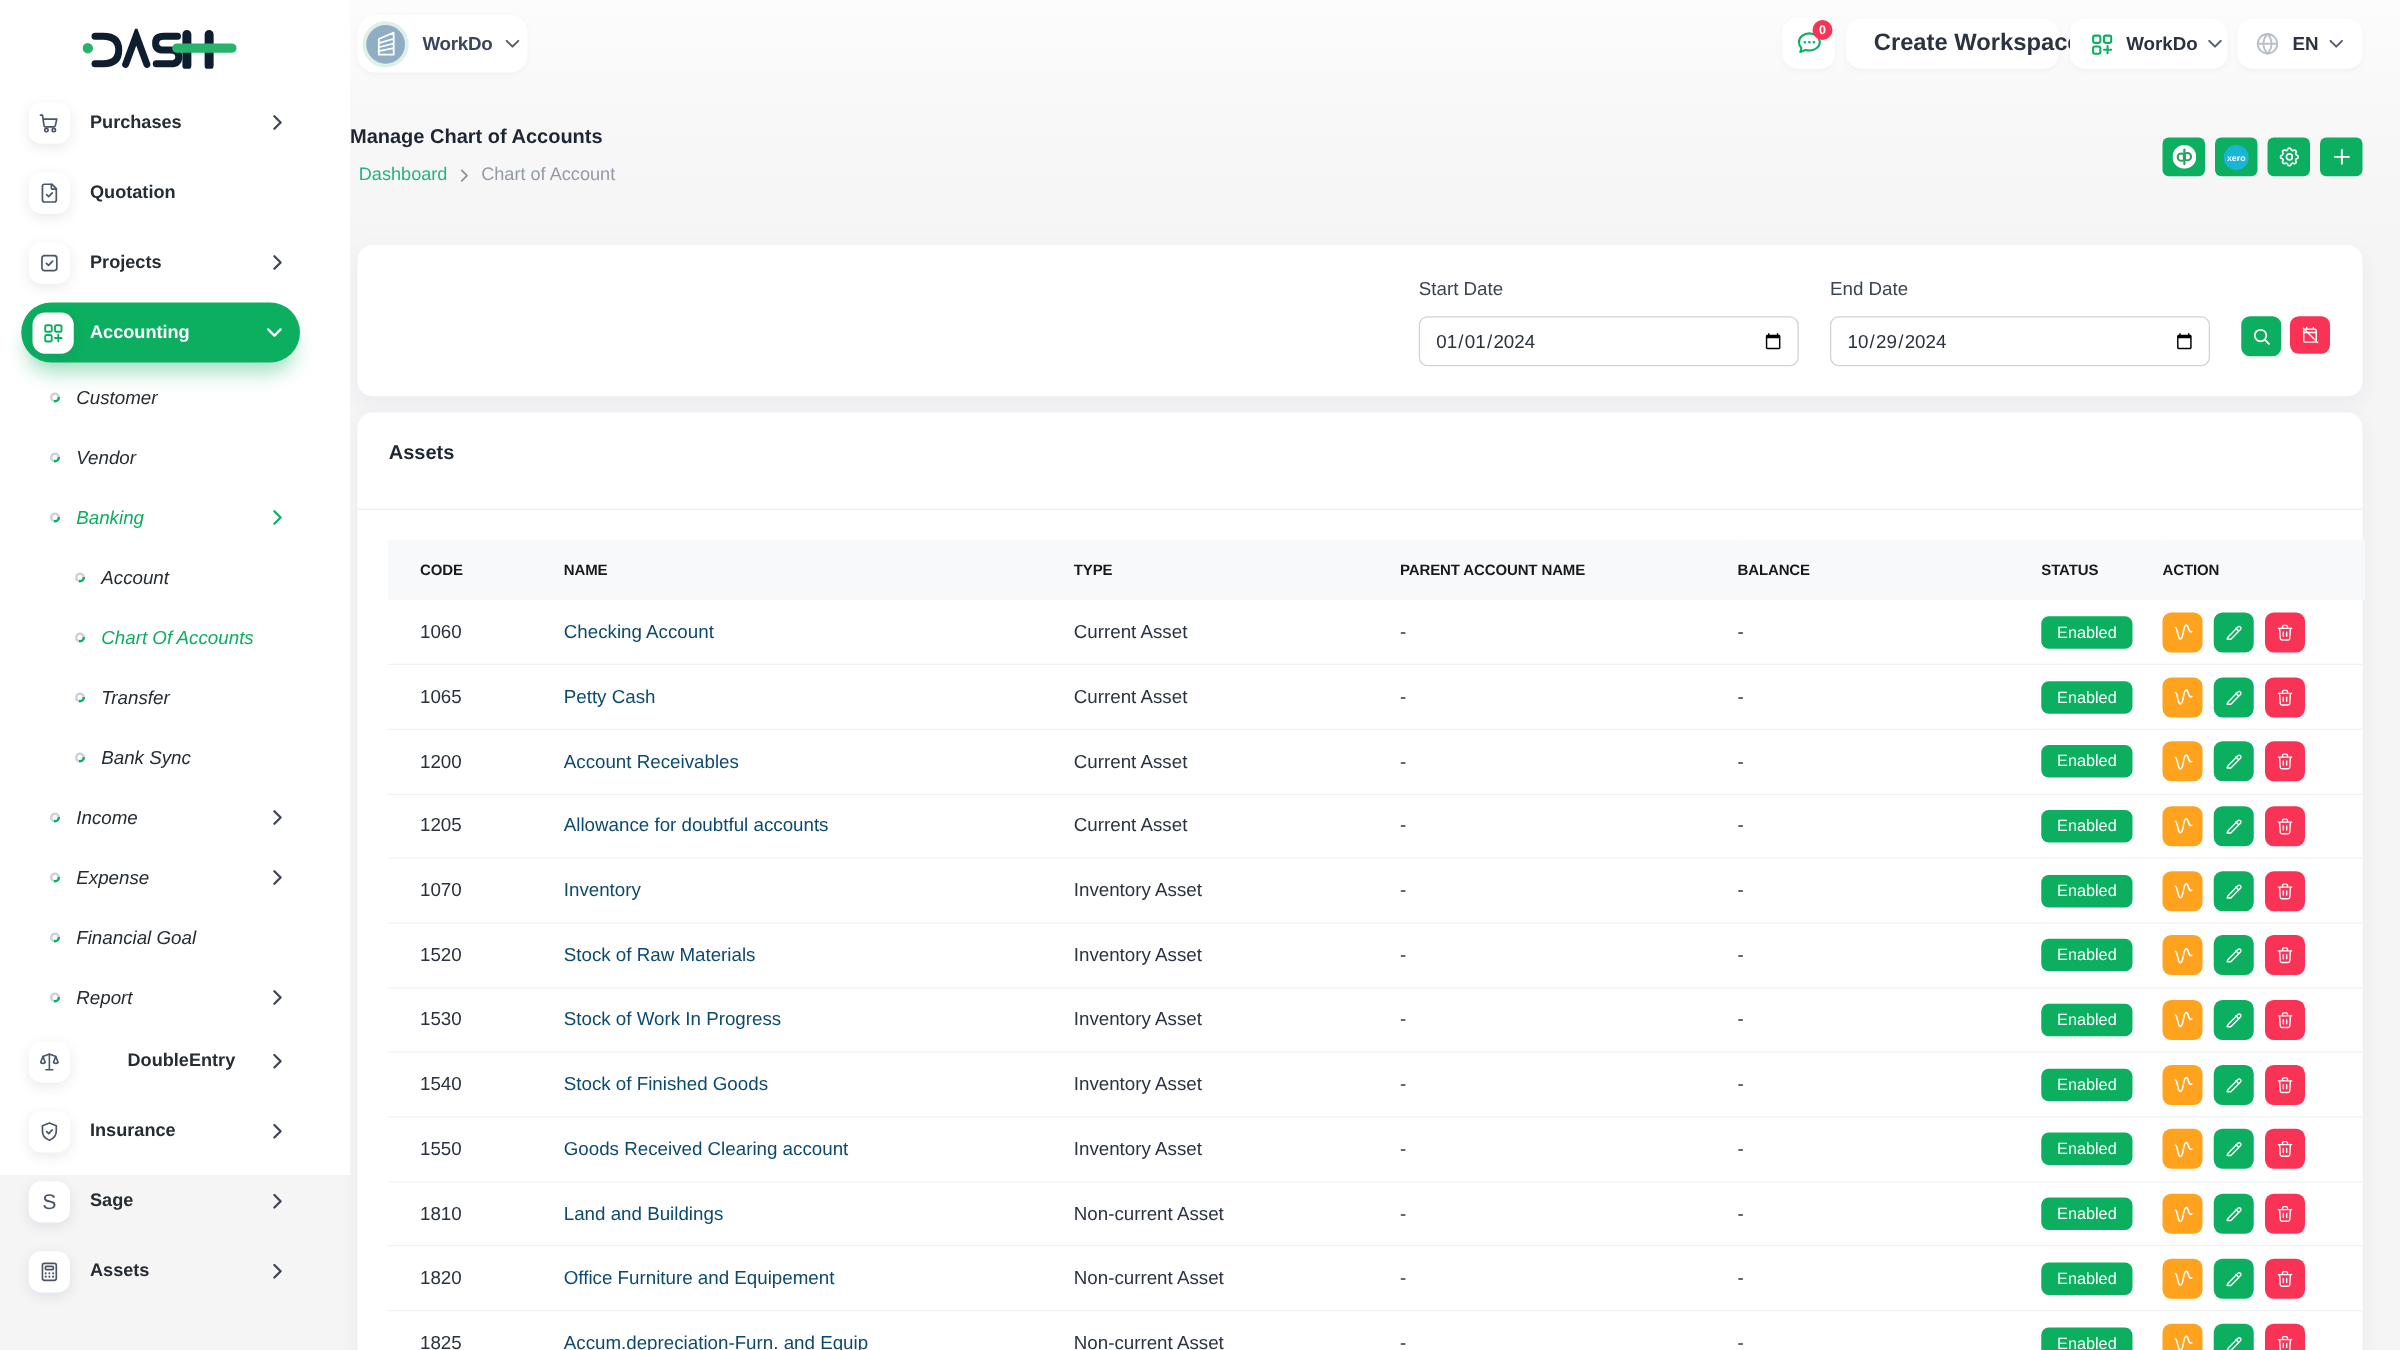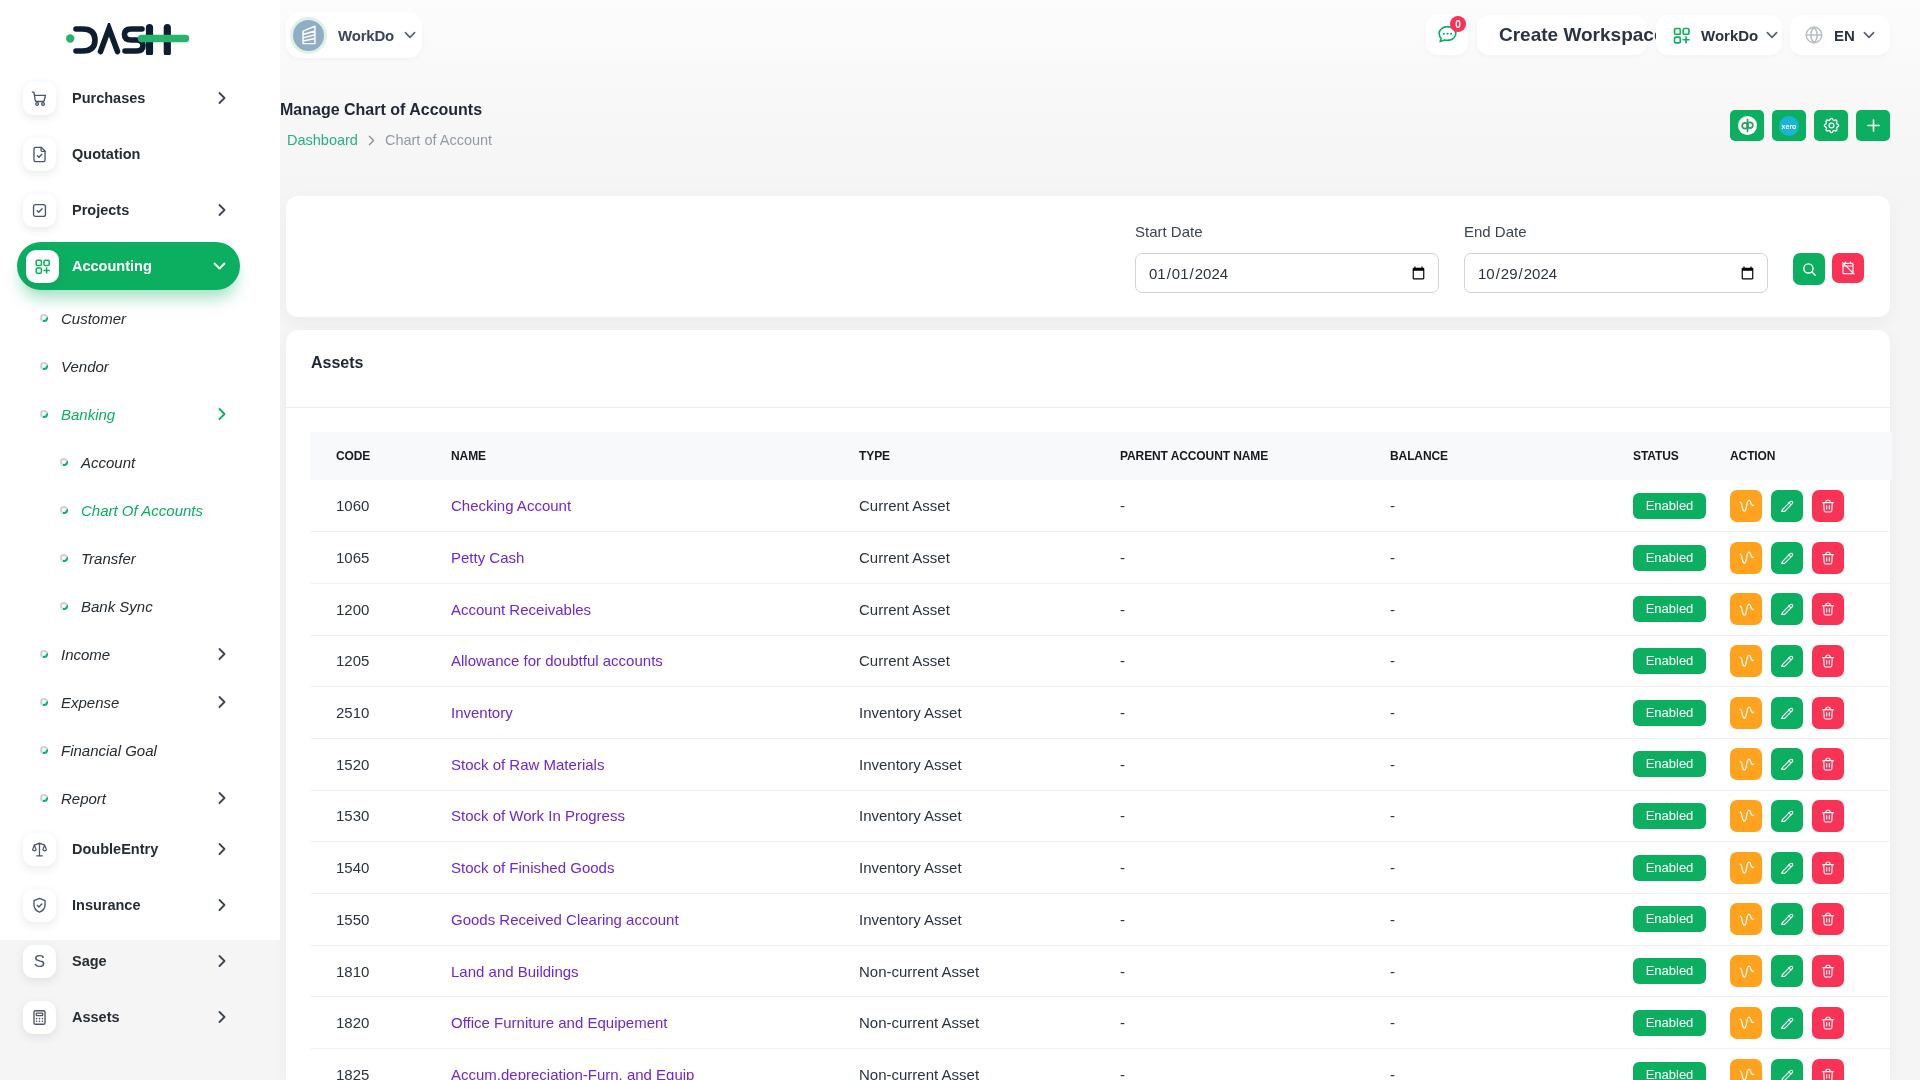--- a/index.html
+++ b/index.html
@@ -48,21 +48,21 @@
 .flabel { position:absolute; top:27px; font-size:15px; color:#3c4450; }
 .dinput { position:absolute; top:57px; height:40px; width:304px; border:1px solid #ced4da; border-radius:7px; font-family:"Liberation Sans",sans-serif; font-size:15px; color:#2b3340; padding:0 10px 0 12px; background:#fff; }
 .sbtn { position:absolute; width:32px; height:32px; border-radius:7px; display:flex; align-items:center; justify-content:center; }
 .acard { left:6px; top:330px; width:1604px; height:760px; }
 .ctitle { position:absolute; left:25px; top:24px; font-size:16px; font-weight:700; color:#1f2633; }
 .cdiv { position:absolute; left:0; right:0; top:77px; height:1px; background:#ebedf0; }
 table { position:absolute; left:24px; top:102px; width:1556px; border-collapse:collapse; table-layout:fixed; }
 th { background:#f8f9fb; font-size:12px; font-weight:700; color:#16191d; text-align:left; height:48px; padding:0; letter-spacing:-0.1px; }
 td { font-size:15px; color:#2b3340; height:51.7px; padding:0; border-top:1px solid #eff1f4; }
 tr.r1 td { border-top:none; }
-td.name a { color:#6d28d9; text-decoration:none; }
+td.name a { color:#0c4a6e; text-decoration:none; }
 th.c1,td.c1 { padding-left:26px; }
 .ebadge { display:inline-block; background:#0CAF60; color:#fff; font-size:13px; font-weight:400; border-radius:6px; width:73px; height:26px; line-height:26px; text-align:center; }
 .abtns { display:flex; gap:9px; }
 .abtn { width:32px; height:32px; border-radius:7px; display:flex; align-items:center; justify-content:center; }
 .o { background:#FFA21D; } .g { background:#0CAF60; } .p { background:#F93356; }
 </style>
 </head>
 <body>
 <aside class="sidebar">
   <div class="logo"><svg width="124" height="32" viewBox="0 0 124 32" fill="none">
@@ -190,21 +190,21 @@
 <div class="si">
           <span class="dot"></span>
           <span class="txt">Report</span>
           <span class="chev">
             <svg width="8" height="13" viewBox="0 0 8 13" fill="none" stroke="#3E4552" stroke-width="1.8" stroke-linecap="round" stroke-linejoin="round">
               <path d="M1.5 1.5l5 5-5 5"></path>
             </svg>
           </span>
         </div>
 </div>
-<div class="mi" style="margin-top:3px;">
+<div class="mi" style="margin-top:3px;gap:30px;">
         <span class="ibox">
           <svg width="19" height="19" viewBox="0 0 24 24" fill="none" stroke="#4A5568" stroke-width="1.6" stroke-linecap="round" stroke-linejoin="round">
             <path d="M12 4v16M8.5 20h7M5.5 6.5L12 4l6.5 2.5"></path>
             <path d="M5.5 6.5L3.2 12.5a3 3 0 0 0 4.6 0z"></path>
             <path d="M18.5 6.5l-2.3 6a3 3 0 0 0 4.6 0z"></path>
           </svg>
         </span>
         <span class="txt">DoubleEntry</span>
         <span class="chev">
           <svg width="8" height="13" viewBox="0 0 8 13" fill="none" stroke="#3E4552" stroke-width="1.8" stroke-linecap="round" stroke-linejoin="round">
@@ -496,21 +496,21 @@
                 <span class="abtn p">
                   <svg width="16" height="16" viewBox="0 0 24 24" fill="none" stroke="#fff" stroke-width="1.7" stroke-linecap="round" stroke-linejoin="round">
                     <path d="M4 7h16M9 7V5a1.6 1.6 0 0 1 1.6-1.6h2.8A1.6 1.6 0 0 1 15 5v2M18.5 7l-.8 12.2a2 2 0 0 1-2 1.8H8.3a2 2 0 0 1-2-1.8L5.5 7"></path>
                     <path d="M10 11.5v5M14 11.5v5"></path>
                   </svg>
                 </span>
               </div>
             </td>
           </tr>
 <tr>
-            <td class="c1">2510</td>
+            <td class="c1">1070</td>
             <td class="name"><a>Inventory</a></td>
             <td>Inventory Asset</td>
             <td>-</td>
             <td>-</td>
             <td><span class="ebadge">Enabled</span></td>
             <td>
               <div class="abtns">
                 <span class="abtn o">
                   <svg width="19" height="19" viewBox="0 0 24 24" fill="none" stroke="#fff" stroke-width="1.6" stroke-linecap="round">
                     <path d="M4 7.6c2.9 0 2 11.6 5.3 11.6 3.5 0 2.3-14 5.8-14 2.8 0 1.8 6.6 4.4 6.8 .5 0 .9-.1 1.3-.4"></path>

